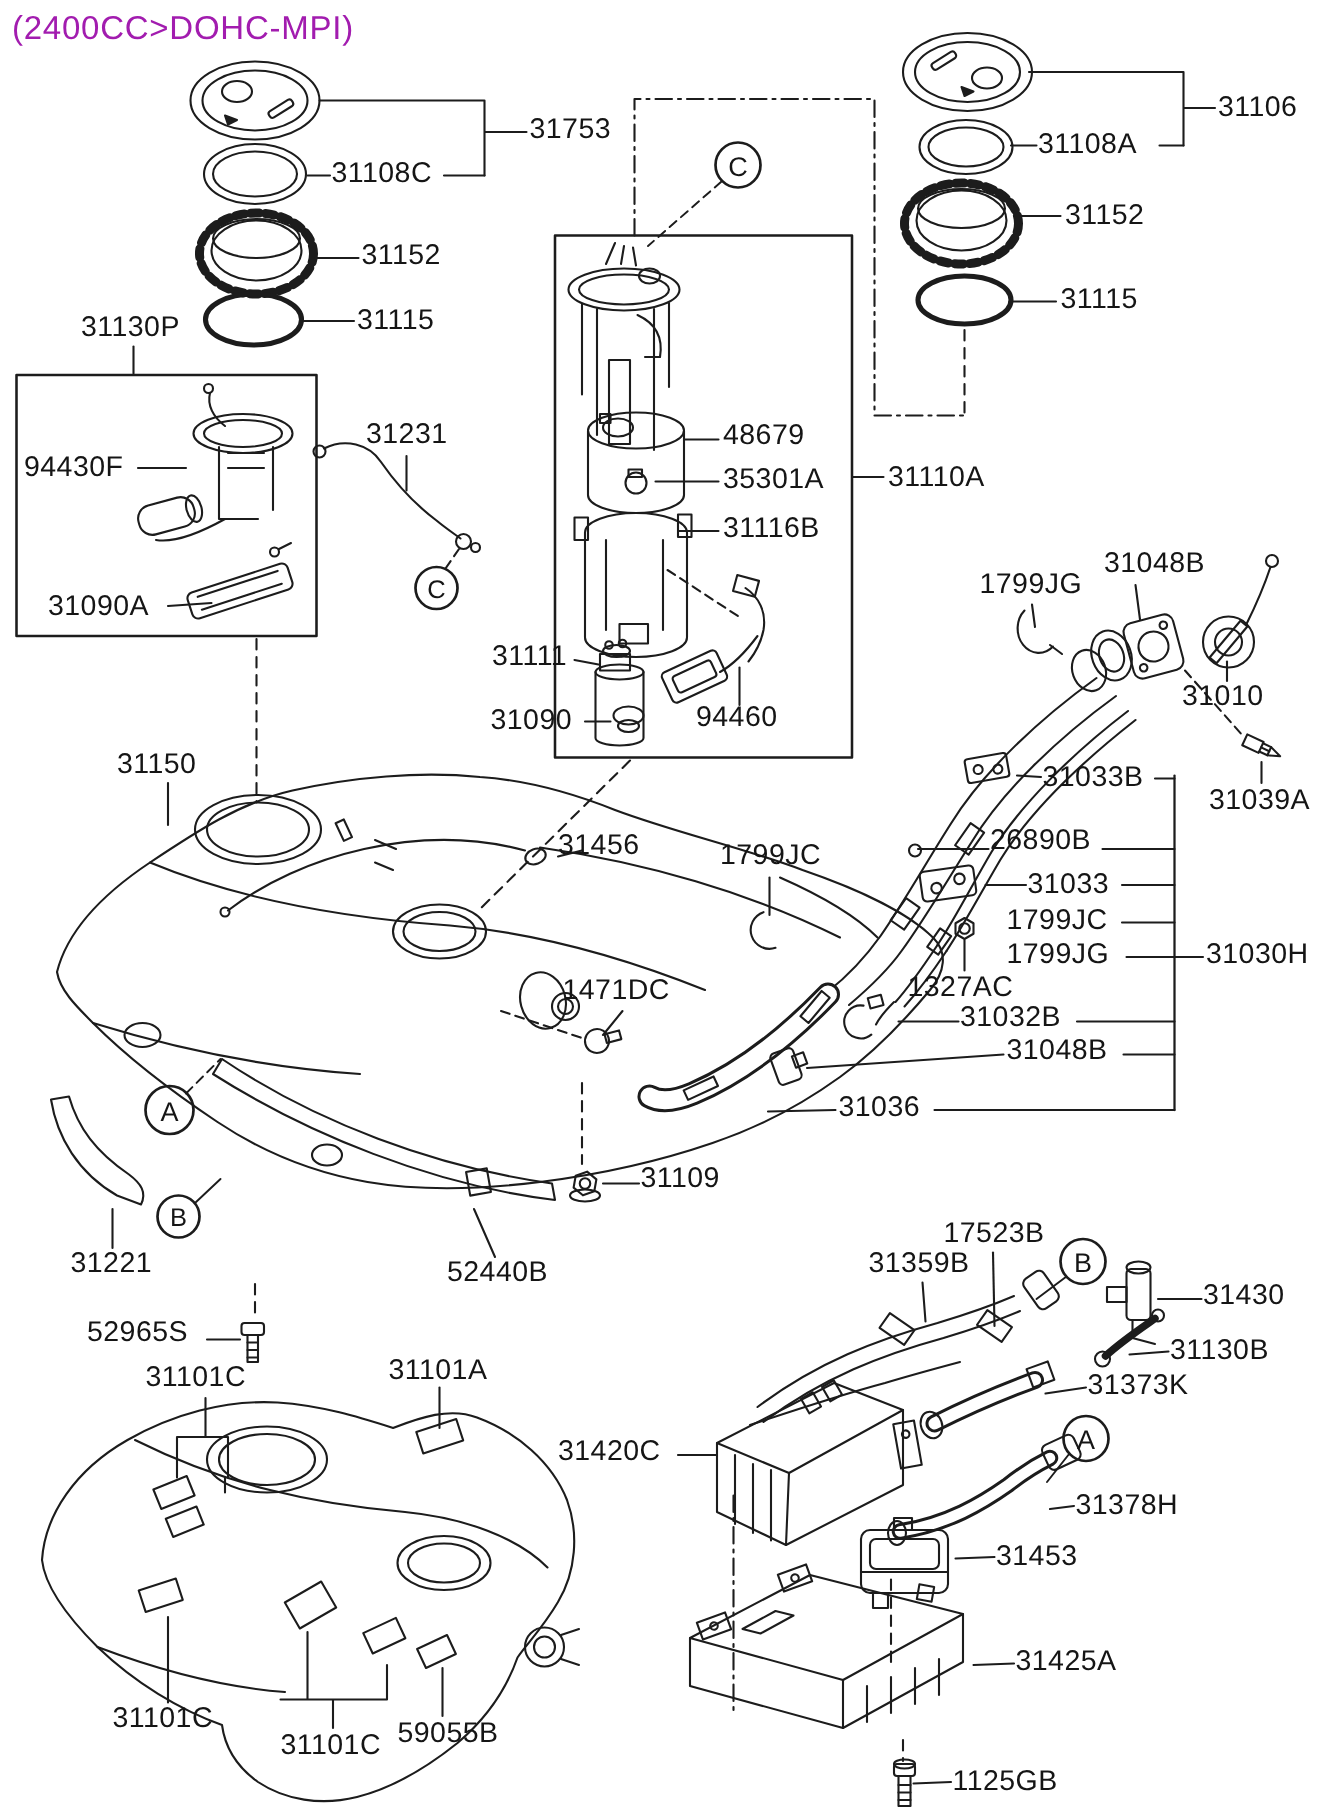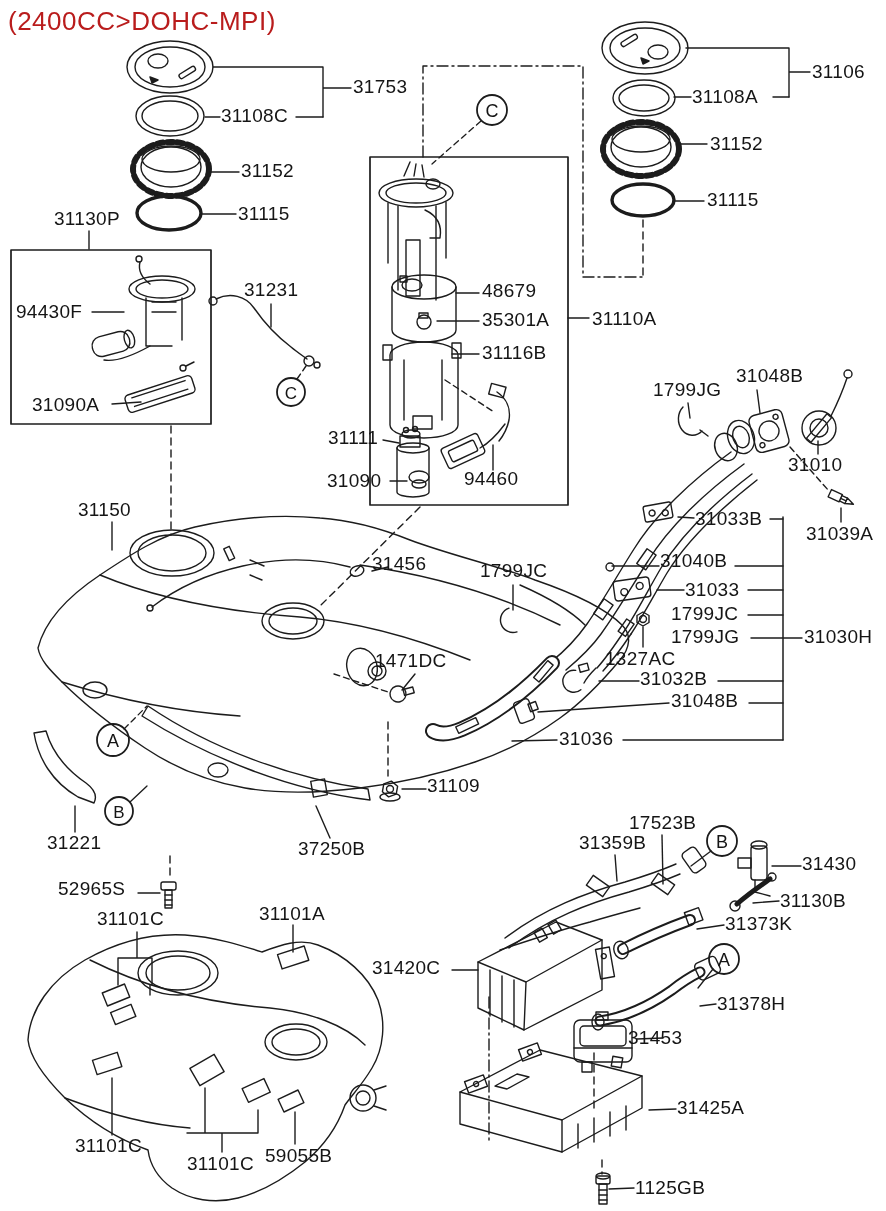--- a/index.html
+++ b/index.html
@@ -1,21 +1,21 @@
 <!DOCTYPE html>
 <html><head>
 <meta charset="utf-8">
 <style>
   html,body{margin:0;padding:0;background:#fff;}
   #stage{position:relative;width:886px;height:1211px;background:#ffffff;overflow:hidden;
          font-family:"Liberation Sans",sans-serif;}
   #art{position:absolute;left:0;top:0;}
   .pl{position:absolute;font-size:19px;line-height:1;color:#151515;letter-spacing:.3px;
       white-space:nowrap;cursor:pointer;}
-  .title{position:absolute;left:8px;top:6px;font-size:26px;color:#b91c1c;letter-spacing:.5px;}
+  .title{position:absolute;left:8px;top:6px;font-size:22px;color:#a21caf;letter-spacing:.5px;}
   svg *{vector-effect:non-scaling-stroke;}
 </style>
 </head>
 <body>
 
 <div id="stage">
 
 <svg id="art" width="886" height="1211" viewBox="0 0 886 1211" fill="none" stroke="#1c1c1c" stroke-width="1.4" stroke-linecap="round" stroke-linejoin="round">
 
   <g>
@@ -466,45 +466,45 @@
   <div class="pl" style="left:592px;top:309px">31110A</div>
   <div class="pl" style="left:812px;top:62px">31106</div>
   <div class="pl" style="left:692px;top:87px">31108A</div>
   <div class="pl" style="left:710px;top:134px">31152</div>
   <div class="pl" style="left:707px;top:190px">31115</div>
   <div class="pl" style="left:653px;top:380px">1799JG</div>
   <div class="pl" style="left:736px;top:366px">31048B</div>
   <div class="pl" style="left:788px;top:455px">31010</div>
   <div class="pl" style="left:806px;top:524px">31039A</div>
   <div class="pl" style="left:695px;top:509px">31033B</div>
-  <div class="pl" style="left:660px;top:551px">31040B</div>
+  <div class="pl" style="left:660px;top:551px">26890B</div>
   <div class="pl" style="left:685px;top:580px">31033</div>
   <div class="pl" style="left:671px;top:604px">1799JC</div>
   <div class="pl" style="left:671px;top:627px">1799JG</div>
   <div class="pl" style="left:804px;top:627px">31030H</div>
   <div class="pl" style="left:605px;top:649px">1327AC</div>
   <div class="pl" style="left:640px;top:669px">31032B</div>
   <div class="pl" style="left:671px;top:691px">31048B</div>
   <div class="pl" style="left:559px;top:729px">31036</div>
   <div class="pl" style="left:78px;top:500px">31150</div>
   <div class="pl" style="left:372px;top:554px">31456</div>
   <div class="pl" style="left:480px;top:561px">1799JC</div>
   <div class="pl" style="left:375px;top:651px">1471DC</div>
   <div class="pl" style="left:427px;top:776px">31109</div>
   <div class="pl" style="left:47px;top:833px">31221</div>
-  <div class="pl" style="left:298px;top:839px">37250B</div>
+  <div class="pl" style="left:298px;top:839px">52440B</div>
   <div class="pl" style="left:58px;top:879px">52965S</div>
   <div class="pl" style="left:97px;top:909px">31101C</div>
   <div class="pl" style="left:259px;top:904px">31101A</div>
   <div class="pl" style="left:75px;top:1136px">31101C</div>
   <div class="pl" style="left:187px;top:1154px">31101C</div>
   <div class="pl" style="left:265px;top:1146px">59055B</div>
   <div class="pl" style="left:629px;top:813px">17523B</div>
   <div class="pl" style="left:579px;top:833px">31359B</div>
   <div class="pl" style="left:802px;top:854px">31430</div>
   <div class="pl" style="left:780px;top:891px">31130B</div>
   <div class="pl" style="left:725px;top:914px">31373K</div>
   <div class="pl" style="left:372px;top:958px">31420C</div>
   <div class="pl" style="left:717px;top:994px">31378H</div>
-  <div class="pl" style="left:628px;top:1028px">31453</div>
+  <div class="pl" style="left:664px;top:1028px">31453</div>
   <div class="pl" style="left:677px;top:1098px">31425A</div>
   <div class="pl" style="left:635px;top:1178px">1125GB</div>
 </div>
 
 </body></html>

